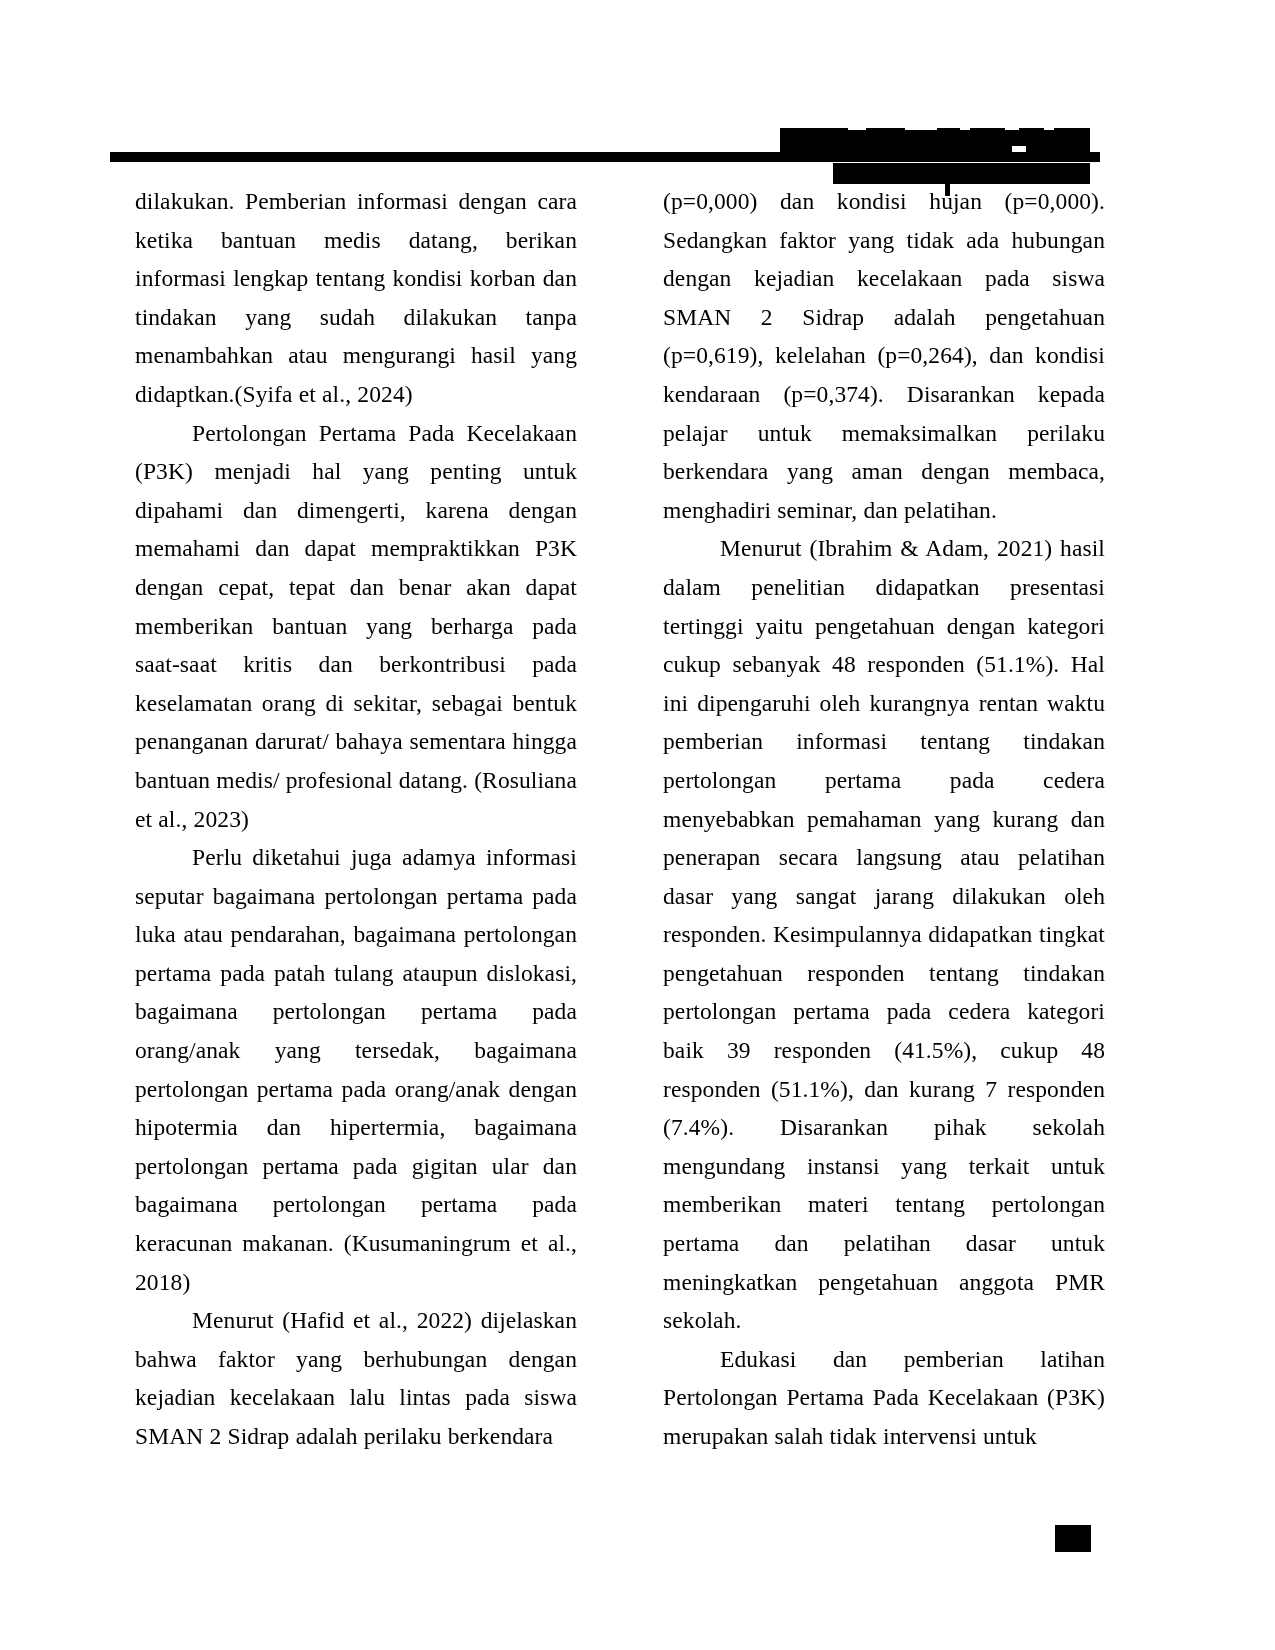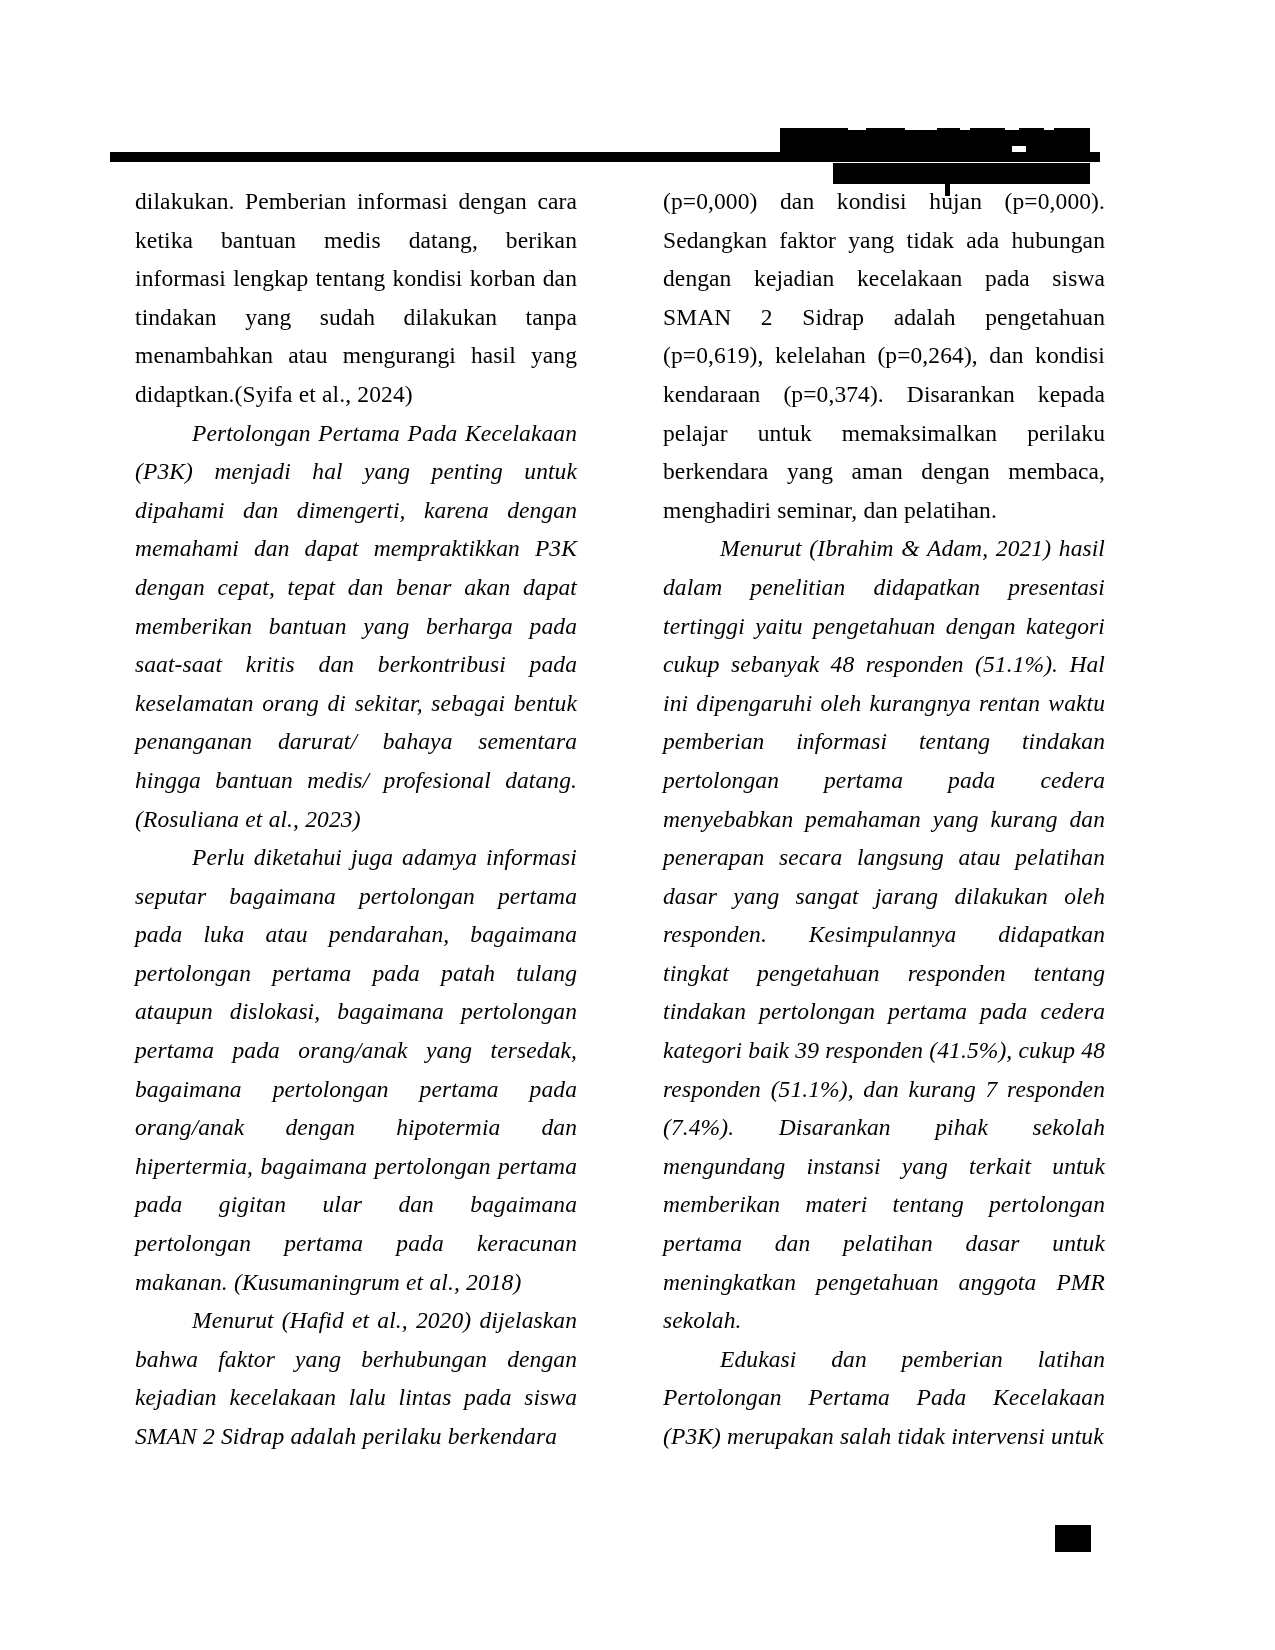--- a/index.html
+++ b/index.html
@@ -73,21 +73,20 @@
     text-justify: inter-word;
     font-size: 23.5px;
     line-height: 38.6px;
     letter-spacing: 0.1px;
     word-spacing: 0.2px;
     -webkit-hyphens: none;
     hyphens: none;
   }
   .col p.indent {
     text-indent: 57px;
-    font-style: italic;
   }
 
   
   .footer-redact {
     position: absolute;
     left: 1055px;
     top: 1525px;
     width: 36px;
     height: 27px;
     background: #000000;
@@ -112,21 +111,21 @@
   </div>
 
   <div class="header-rule"></div>
 
   <div class="columns">
 
     <div class="col">
       <p>dilakukan. Pemberian informasi dengan cara ketika bantuan medis datang, berikan informasi lengkap tentang kondisi korban dan tindakan yang sudah dilakukan tanpa menambahkan atau mengurangi hasil yang didaptkan.(Syifa et al., 2024)</p>
       <p class="indent">Pertolongan Pertama Pada Kecelakaan (P3K) menjadi hal yang penting untuk dipahami dan dimengerti, karena dengan memahami dan dapat mempraktikkan P3K dengan cepat, tepat dan benar akan dapat memberikan bantuan yang berharga pada saat-saat kritis dan berkontribusi pada keselamatan orang di sekitar, sebagai bentuk penanganan darurat/ bahaya sementara hingga bantuan medis/ profesional datang. (Rosuliana et al., 2023)</p>
       <p class="indent">Perlu diketahui juga adamya informasi seputar bagaimana pertolongan pertama pada luka atau pendarahan, bagaimana pertolongan pertama pada patah tulang ataupun dislokasi, bagaimana pertolongan pertama pada orang/anak yang tersedak, bagaimana pertolongan pertama pada orang/anak dengan hipotermia dan hipertermia, bagaimana pertolongan pertama pada gigitan ular dan bagaimana pertolongan pertama pada keracunan makanan. (Kusumaningrum et al., 2018)</p>
-      <p class="indent">Menurut (Hafid et al., 2020) dijelaskan bahwa faktor yang berhubungan dengan kejadian kecelakaan lalu lintas pada siswa SMAN 2 Sidrap adalah perilaku berkendara</p>
+      <p class="indent">Menurut (Hafid et al., 2022) dijelaskan bahwa faktor yang berhubungan dengan kejadian kecelakaan lalu lintas pada siswa SMAN 2 Sidrap adalah perilaku berkendara</p>
     </div>
 
     <div class="col">
       <p>(p=0,000) dan kondisi hujan (p=0,000). Sedangkan faktor yang tidak ada hubungan dengan kejadian kecelakaan pada siswa SMAN 2 Sidrap adalah pengetahuan (p=0,619), kelelahan (p=0,264), dan kondisi kendaraan (p=0,374). Disarankan kepada pelajar untuk memaksimalkan perilaku berkendara yang aman dengan membaca, menghadiri seminar, dan pelatihan.</p>
       <p class="indent">Menurut (Ibrahim &amp; Adam, 2021) hasil dalam penelitian didapatkan presentasi tertinggi yaitu pengetahuan dengan kategori cukup sebanyak 48 responden (51.1%). Hal ini dipengaruhi oleh kurangnya rentan waktu pemberian informasi tentang tindakan pertolongan pertama pada cedera menyebabkan pemahaman yang kurang dan penerapan secara langsung atau pelatihan dasar yang sangat jarang dilakukan oleh responden. Kesimpulannya didapatkan tingkat pengetahuan responden tentang tindakan pertolongan pertama pada cedera kategori baik 39 responden (41.5%), cukup 48 responden (51.1%), dan kurang 7 responden (7.4%). Disarankan pihak sekolah mengundang instansi yang terkait untuk memberikan materi tentang pertolongan pertama dan pelatihan dasar untuk meningkatkan pengetahuan anggota PMR sekolah.</p>
       <p class="indent">Edukasi dan pemberian latihan Pertolongan Pertama Pada Kecelakaan (P3K) merupakan salah tidak intervensi untuk</p>
     </div>
 
   </div>
 

